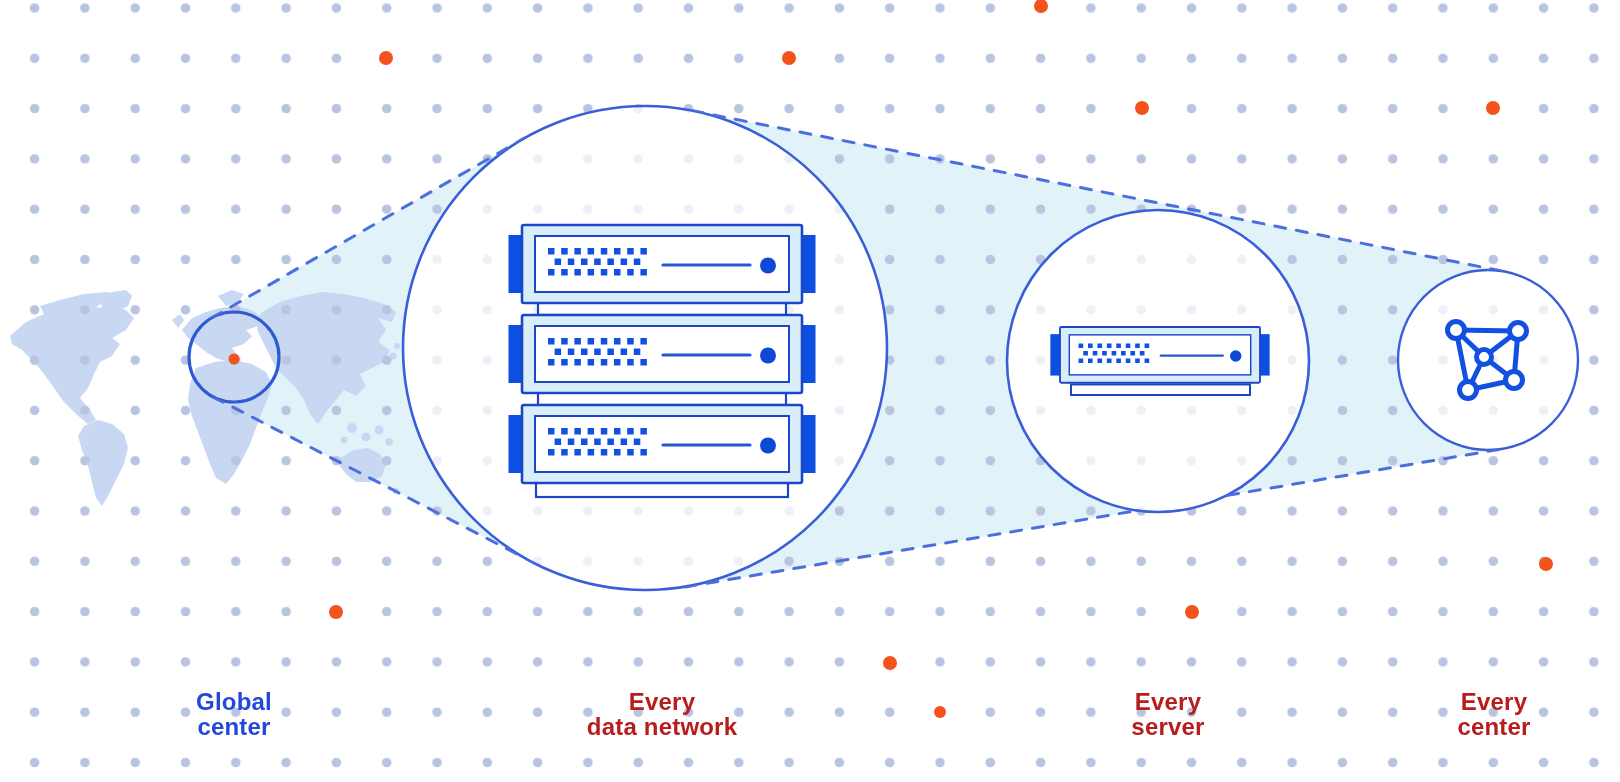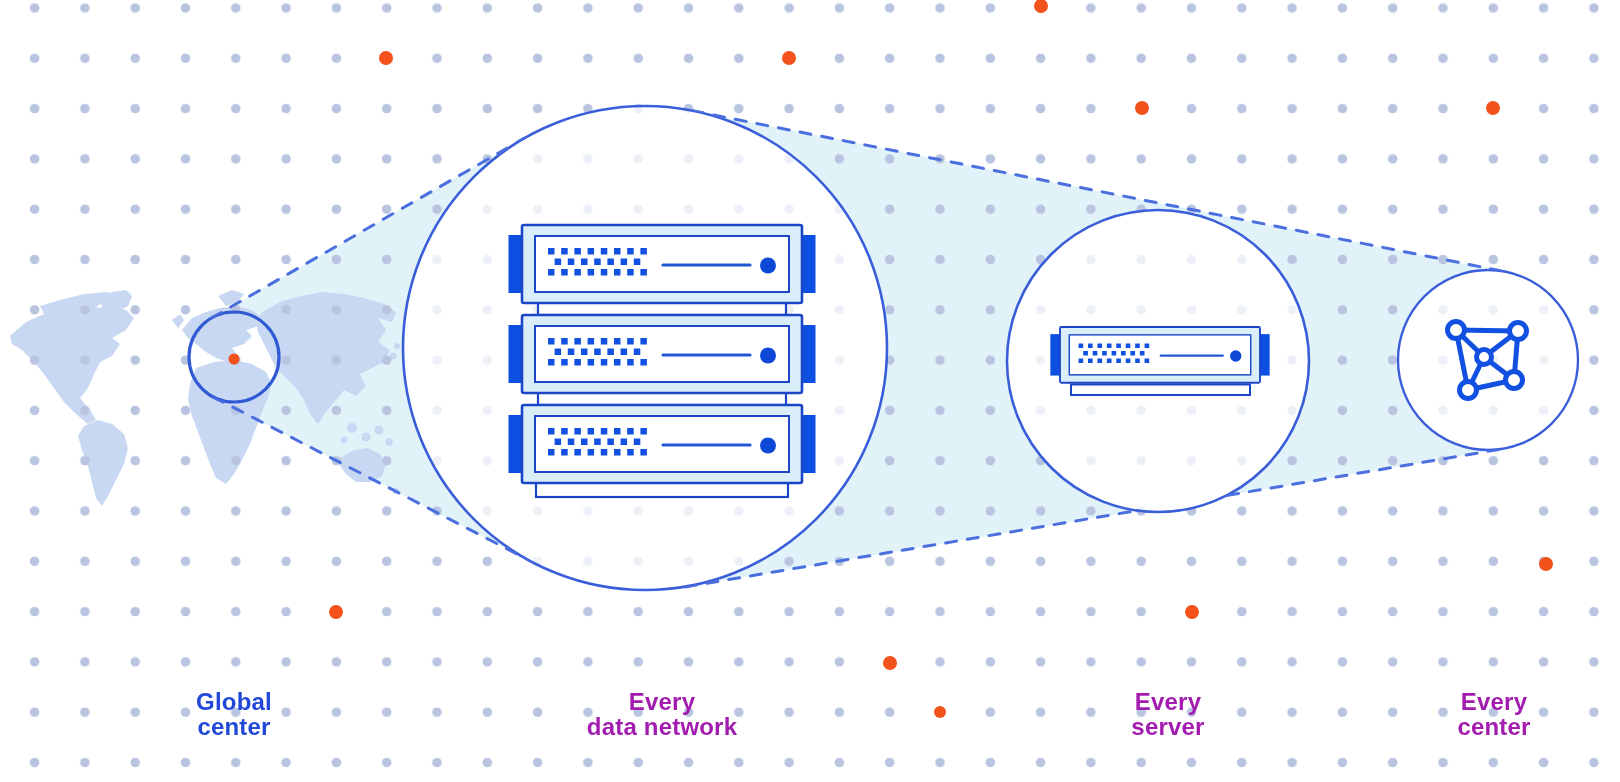--- a/index.html
+++ b/index.html
@@ -12,21 +12,21 @@
   }
   .canvas svg{position:absolute;left:0;top:0;}
   .stage-label{
     position:absolute;
     transform:translateX(-50%);
     text-align:center;
     font-weight:700;
     font-size:24px;
     line-height:24.5px;
     letter-spacing:0.2px;
-    color:#a21caf;
+    color:#b91c1c;
     white-space:nowrap;
   }
   .stage-label.blue{color:#2148d8;}
 </style>
 </head>
 <body>
 
 <div class="canvas">
 
   <svg width="1620" height="782" viewBox="0 0 1620 782">

